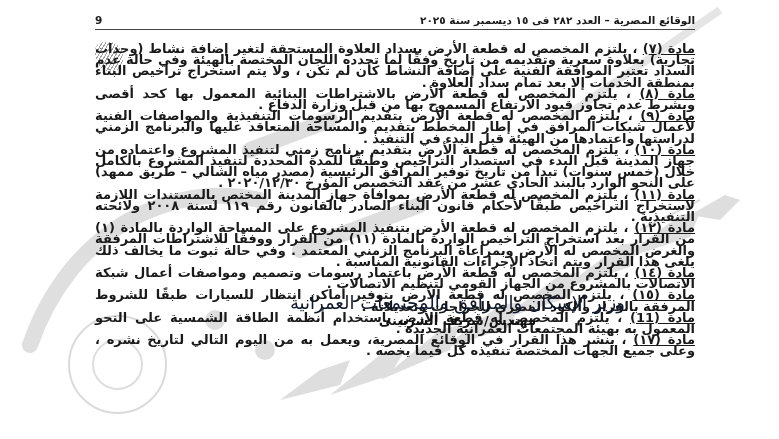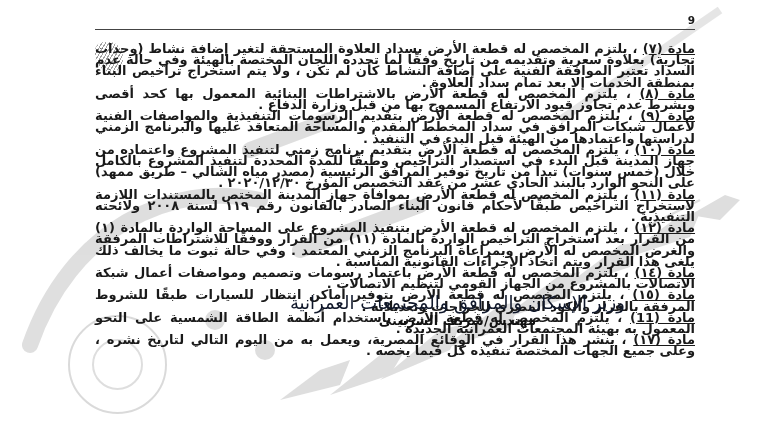--- a/index.html
+++ b/index.html
@@ -73,28 +73,29 @@
   <g fill="none" stroke="#dcdcdc" stroke-width="2.5" opacity="0.9">
     <line x1="700" y1="200" x2="640" y2="230"></line>
   </g>
 </svg>
 
 <div class="stamp"></div>
 <div class="smudge"></div>
 
 <div class="page">
   <div class="header">
+    <span>الوقائع المصرية – العدد ٢٨٢ فى ١٥ ديسمبر سنة ٢٠٢٥</span>
     <span>9</span>
   </div>
   <div class="header-rule"></div>
 
   <div class="articles">
     <p class="article"><span class="num">مادة (٧)</span> <span class="body">، يلتزم المخصص له قطعة الأرض بسداد العلاوة المستحقة لتغير إضافة نشاط (وحدات تجارية) بعلاوة سعرية وتقديمه من تاريخ وفقًا لما تحدده اللجان المختصة بالهيئة وفي حالة عدم السداد تعتبر الموافقة الفنية على إضافة النشاط كأن لم تكن ، ولا يتم استخراج تراخيص البناء بمنطقة الخدمات إلا بعد تمام سداد العلاوة .</span></p>
     <p class="article"><span class="num">مادة (٨)</span> <span class="body">، يلتزم المخصص له قطعة الأرض بالاشتراطات البنائية المعمول بها كحد أقصى وبشرط عدم تجاوز قيود الارتفاع المسموح بها من قبل وزارة الدفاع .</span></p>
-    <p class="article"><span class="num">مادة (٩)</span> <span class="body">، يلتزم المخصص له قطعة الأرض بتقديم الرسومات التنفيذية والمواصفات الفنية لأعمال شبكات المرافق في سداد المخطط المقدم والمساحة المتعاقد عليها والبرنامج الزمني لدراستها واعتمادها من الهيئة قبل البدء في التنفيذ .</span></p>
+    <p class="article"><span class="num">مادة (٩)</span> <span class="body">، يلتزم المخصص له قطعة الأرض بتقديم الرسومات التنفيذية والمواصفات الفنية لأعمال شبكات المرافق في إطار المخطط بتقديم والمساحة المتعاقد عليها والبرنامج الزمني لدراستها واعتمادها من الهيئة قبل البدء في التنفيذ .</span></p>
     <p class="article"><span class="num">مادة (١٠)</span> <span class="body">، يلتزم المخصص له قطعة الأرض بتقديم برنامج زمني لتنفيذ المشروع واعتماده من جهاز المدينة قبل البدء في استصدار التراخيص وطبقًا للمدة المحددة لتنفيذ المشروع بالكامل خلال (خمس سنوات) تبدأ من تاريخ توفير المرافق الرئيسية (مصدر مياه الشالي – طريق ممهد) على النحو الوارد بالبند الحادي عشر من عقد التخصيص المؤرخ ٢٠٢٠/١٢/٣٠ .</span></p>
     <p class="article"><span class="num">مادة (١١)</span> <span class="body">، يلتزم المخصص له قطعة الأرض بموافاة جهاز المدينة المختص بالمستندات اللازمة لاستخراج التراخيص طبقًا لأحكام قانون البناء الصادر بالقانون رقم ١١٩ لسنة ٢٠٠٨ ولائحته التنفيذية .</span></p>
     <p class="article"><span class="num">مادة (١٢)</span> <span class="body">، يلتزم المخصص له قطعة الأرض بتنفيذ المشروع على المساحة الواردة بالمادة (١) من القرار بعد استخراج التراخيص الواردة بالمادة (١١) من القرار ووفقًا للاشتراطات المرفقة والغرض المخصص له الأرض وبمراعاة البرنامج الزمني المعتمد . وفي حالة ثبوت ما يخالف ذلك يلغى هذا القرار ويتم اتخاذ الإجراءات القانونية المناسبة .</span></p>
     <p class="article"><span class="num">مادة (١٤)</span> <span class="body">، يلتزم المخصص له قطعة الأرض باعتماد رسومات وتصميم ومواصفات أعمال شبكة الاتصالات بالمشروع من الجهاز القومي لتنظيم الاتصالات .</span></p>
     <p class="article"><span class="num">مادة (١٥)</span> <span class="body">، يلتزم المخصص له قطعة الأرض بتوفير أماكن انتظار للسيارات طبقًا للشروط المرفقة بالقرار والكود المصري للجراجات وتعديلاته .</span></p>
     <p class="article"><span class="num">مادة (11)</span> <span class="body">، يلتزم المخصص له قطعة الأرض باستخدام أنظمة الطاقة الشمسية على النحو المعمول به بهيئة المجتمعات العمرانية الجديدة .</span></p>
     <p class="article"><span class="num">مادة (١٧)</span> <span class="body">، ينشر هذا القرار في الوقائع المصرية، ويعمل به من اليوم التالي لتاريخ نشره ، وعلى جميع الجهات المختصة تنفيذه كل فيما يخصه .</span></p>
   </div>
 
   <div class="signature">

